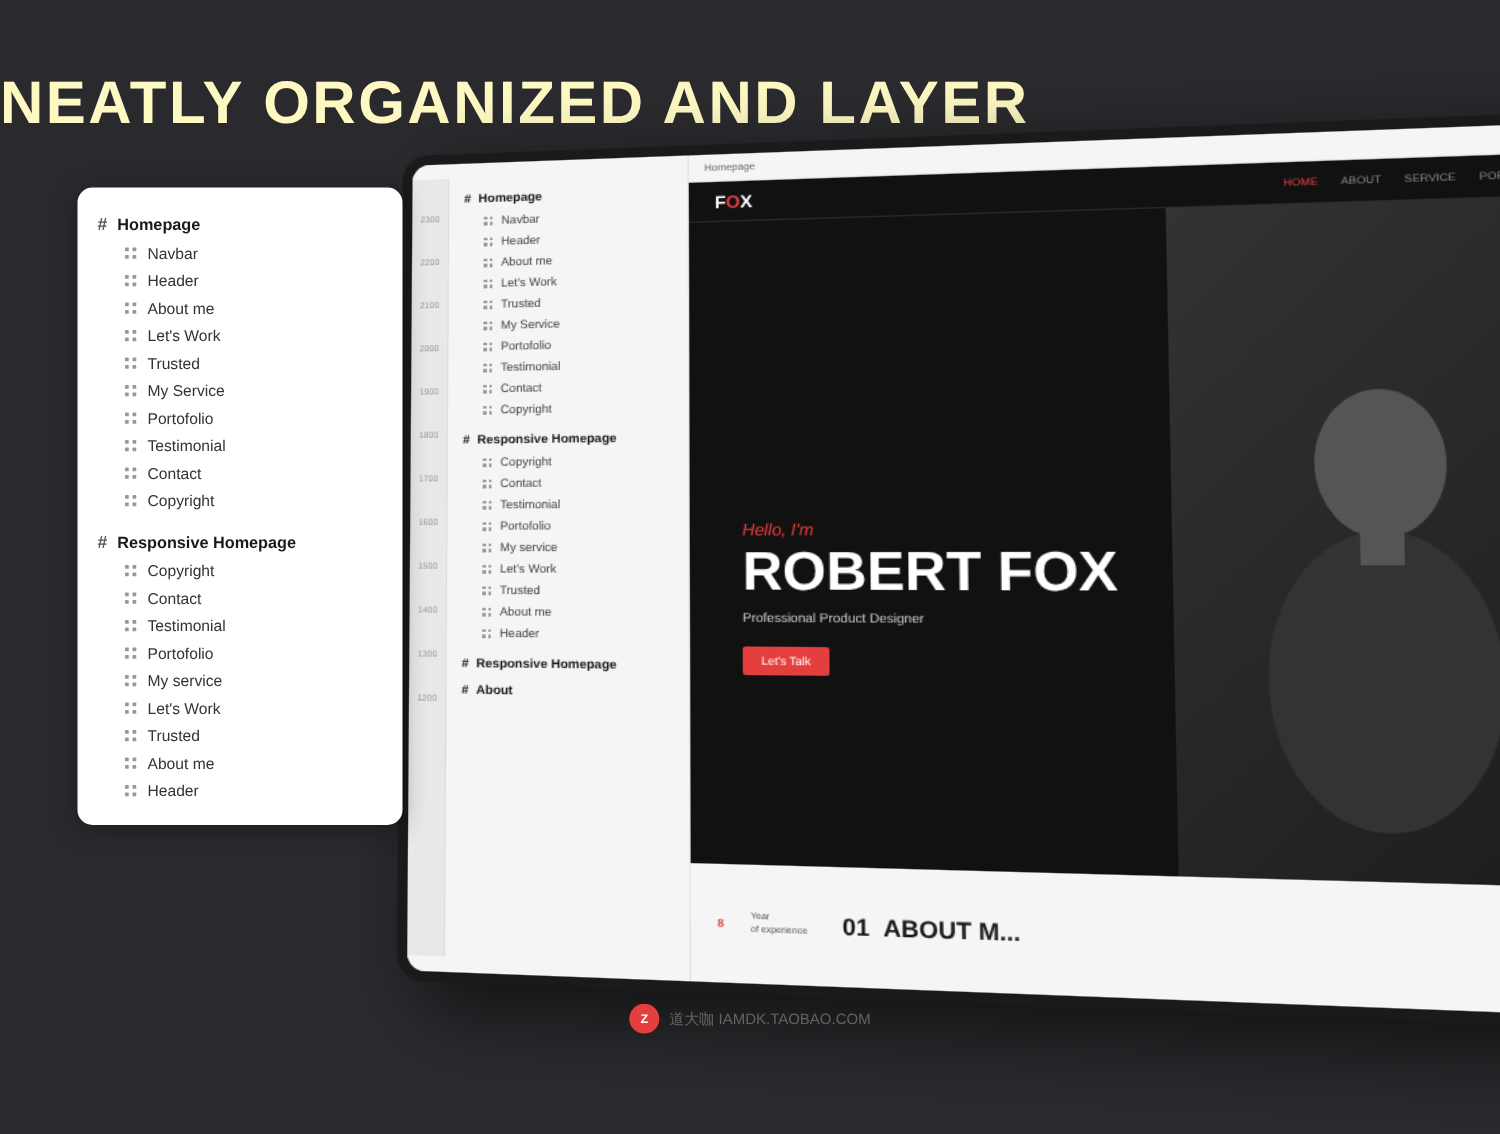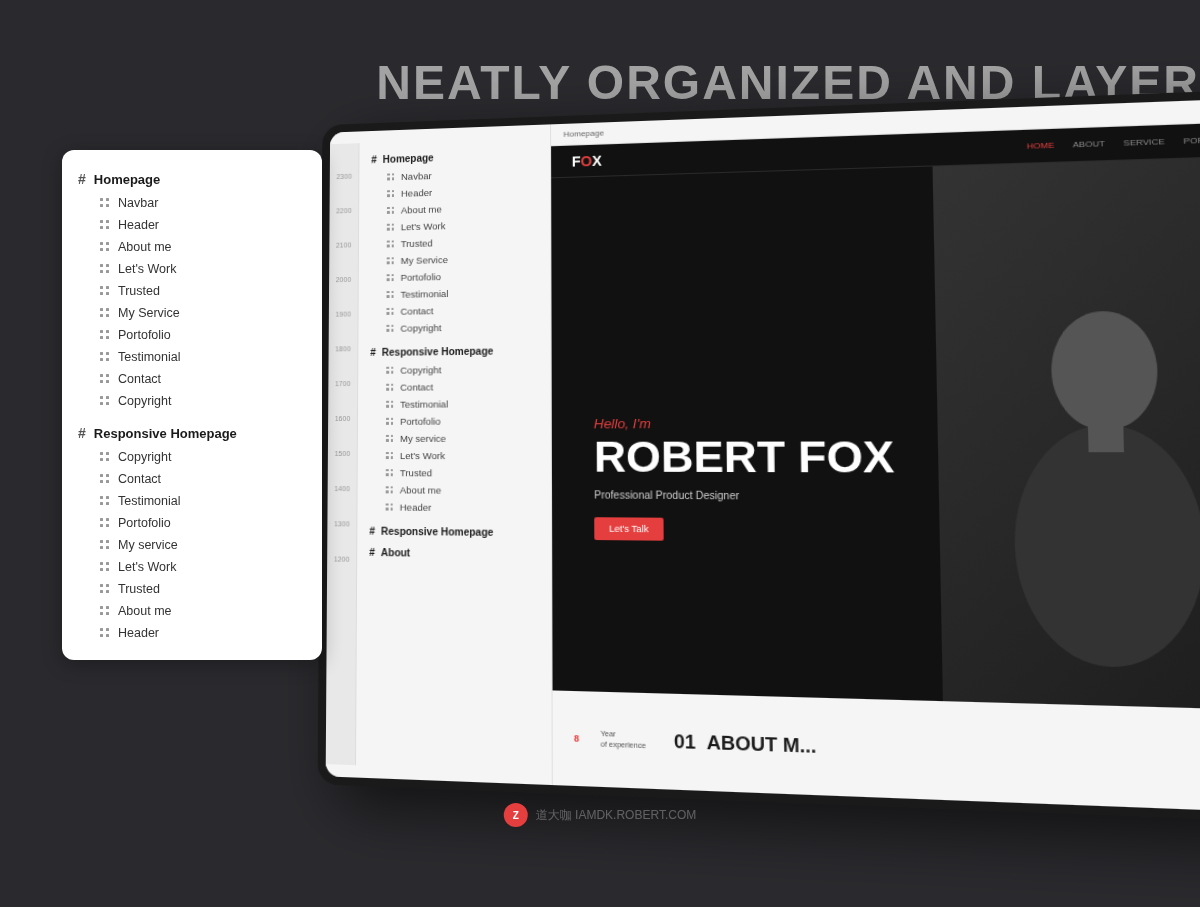--- a/index.html
+++ b/index.html
@@ -8,26 +8,26 @@
       width: 1200px;
       height: 907px;
       background: #2a2a2e;
       font-family: 'Arial', sans-serif;
       overflow: hidden;
       position: relative;
     }
 
     
     .page-title {
-      text-align: right;
+      text-align: left;
       padding-top: 55px;
       padding-bottom: 30px;
       font-size: 48px;
       font-weight: 900;
-      color: #a3a3a3;
+      color: #fef9c3;
       letter-spacing: 2px;
       text-transform: uppercase;
     }
 
     
     .main-area {
       position: relative;
       width: 100%;
       height: calc(100% - 160px);
       display: flex;
@@ -784,16 +784,16 @@
 
         </div>
       </div>
     </div>
   </div>
 
   <div class="watermark">
     <div class="watermark-logo">
       <span>Z</span>
     </div>
-    <span>道大咖  IAMDK.ROBERT.COM</span>
+    <span>道大咖  IAMDK.TAOBAO.COM</span>
   </div>
 
 </div>
 
 </body></html>

